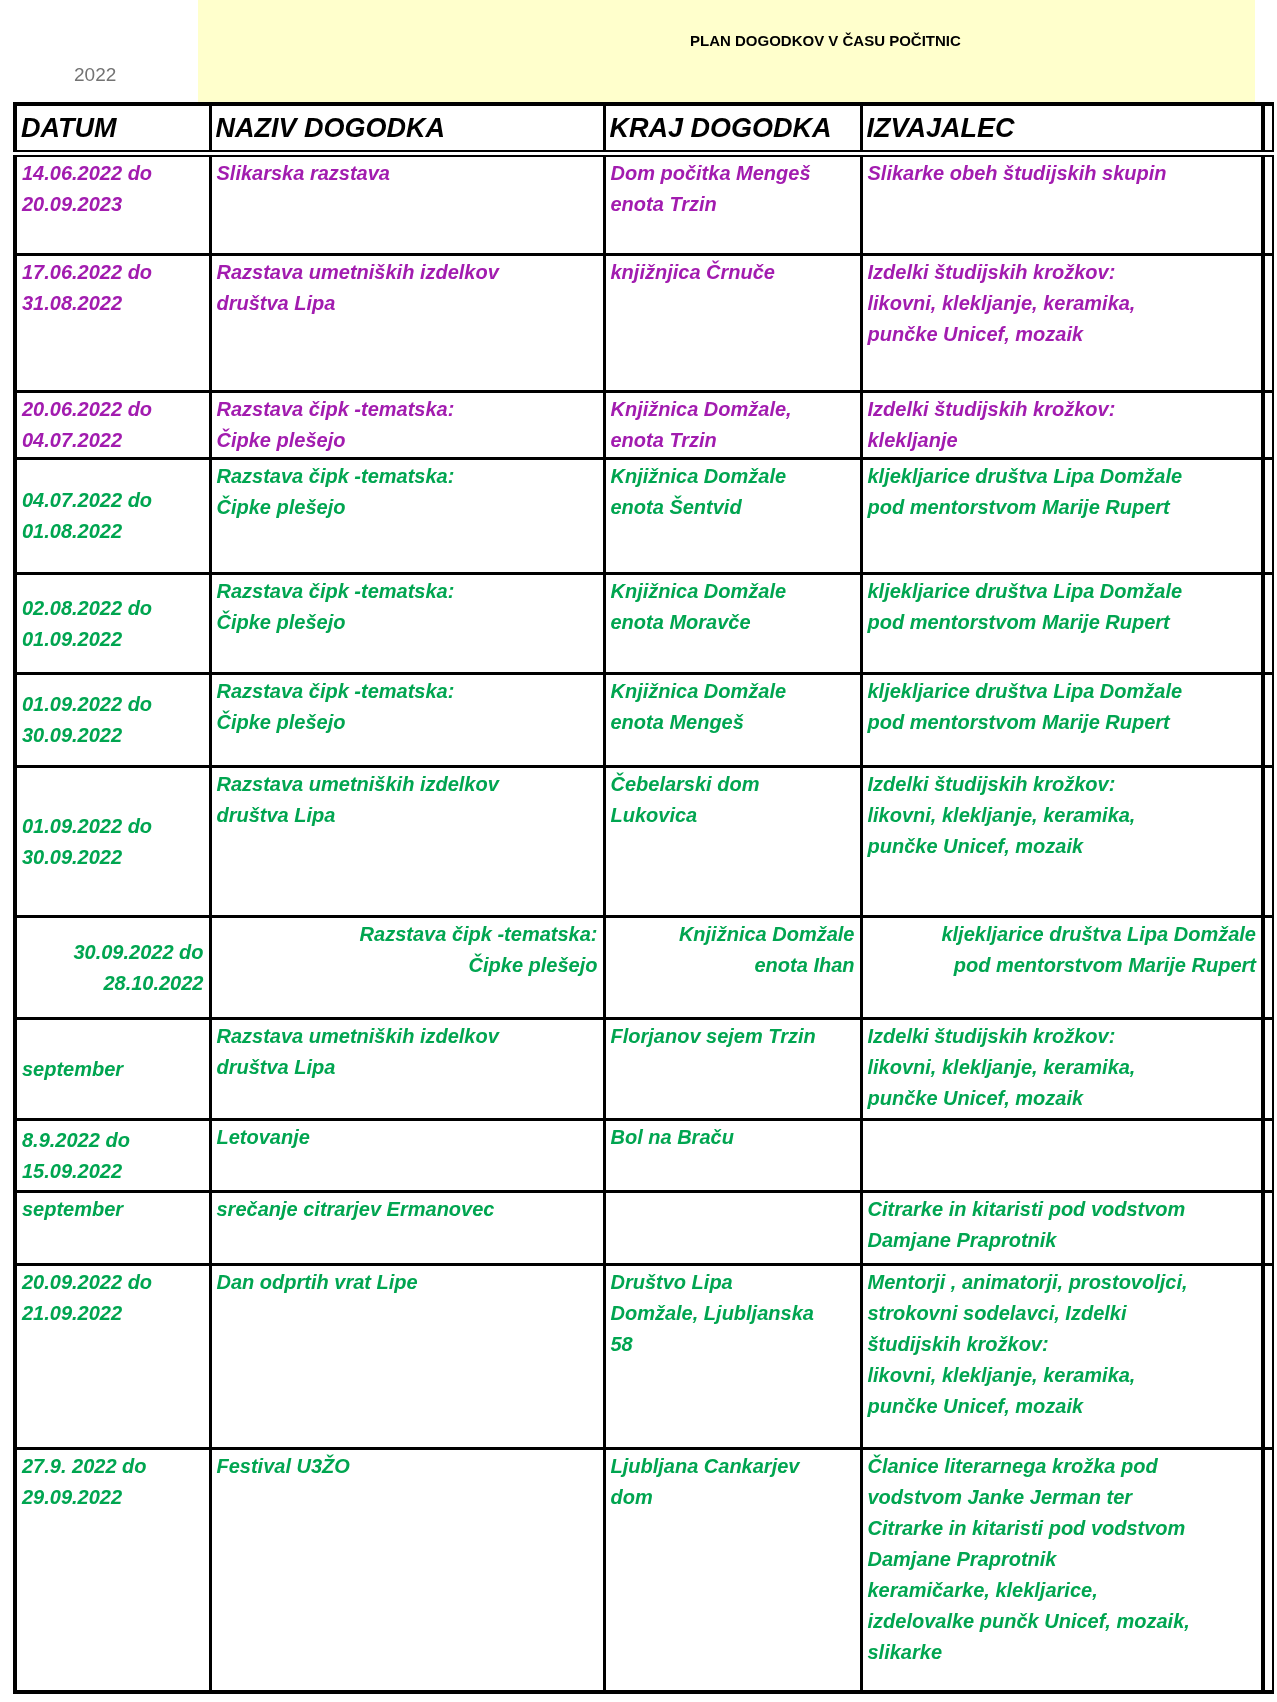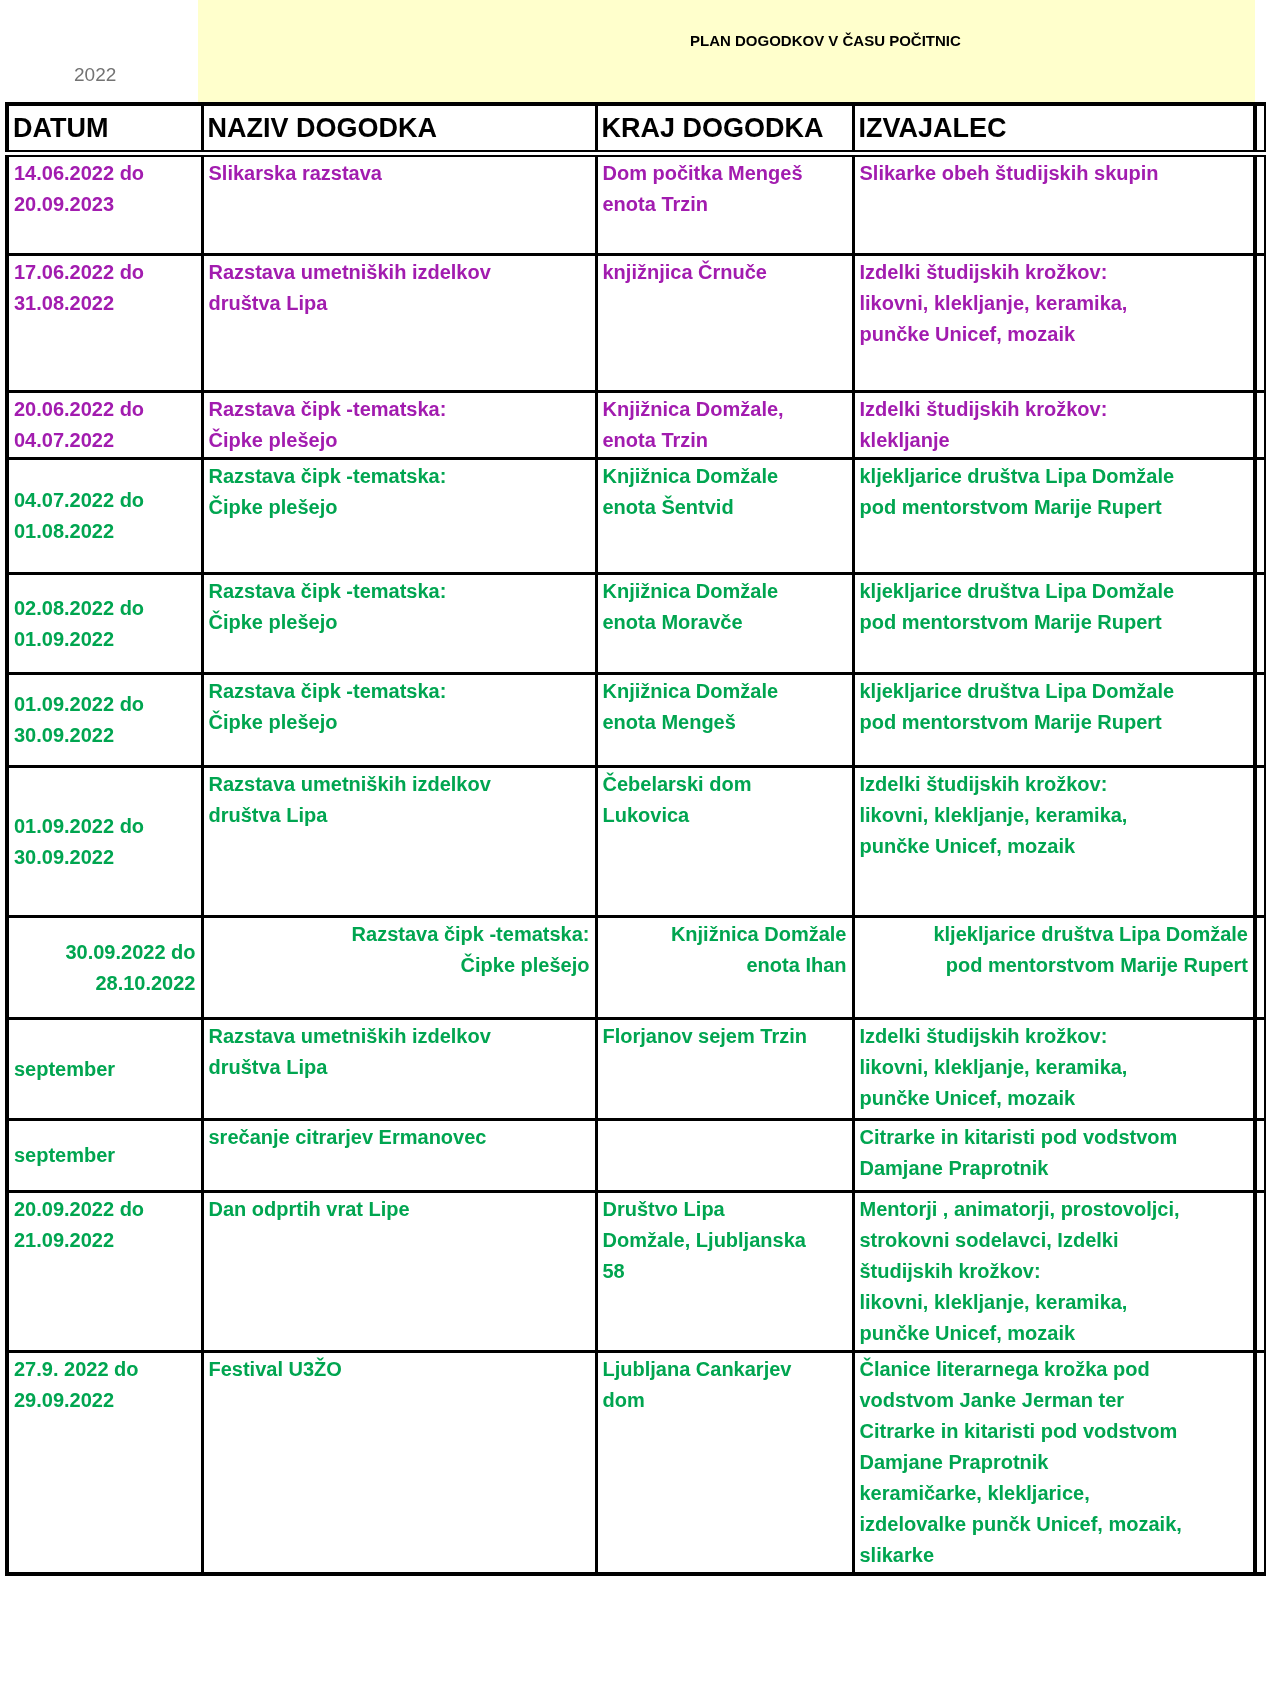--- a/index.html
+++ b/index.html
@@ -18,26 +18,27 @@
   .doc-title {
     position: absolute; left: 690px; top: 32px;
     font-size: 15px; font-weight: bold; color: #000;
     white-space: nowrap;
   }
   .year-label {
     position: absolute; left: 74px; top: 64px;
     font-size: 19px; font-weight: normal; color: #737373;
   }
   table.plan {
-    position: absolute; left: 5px; top: 102px;
+    position: absolute; left: 13px; top: 102px;
     width: 1258px;
     border-collapse: collapse;
     table-layout: fixed;
     border: 4px solid #000;
     border-right: 2px solid #000;
+    font-style: italic;
   }
   table.plan th {
     border: 3px solid #000;
     border-bottom: 7px double #000;
     font-size: 27px; font-weight: bold; color: #000;
     text-align: left; vertical-align: middle;
     padding: 0 4px; height: 44px;
     white-space: nowrap; overflow: hidden;
   }
   table.plan td {
@@ -189,20 +190,28 @@
         <td>september</td>
         <td>Razstava umetniških izdelkov
 društva Lipa</td>
         <td>Florjanov sejem Trzin</td>
         <td>Izdelki študijskih krožkov:
 likovni, klekljanje, keramika,
 punčke Unicef, mozaik</td>
         <td class="spacer"></td>
       </tr>
       <tr class="green">
+        <td>8.9.2022 do
+15.09.2022</td>
+        <td>Letovanje</td>
+        <td>Bol na Braču</td>
+        <td></td>
+        <td class="spacer"></td>
+      </tr>
+      <tr class="green">
         <td>september</td>
         <td>srečanje citrarjev Ermanovec</td>
         <td></td>
         <td>Citrarke in kitaristi pod vodstvom
 Damjane Praprotnik</td>
         <td class="spacer"></td>
       </tr>
       <tr class="green">
         <td>20.09.2022 do
 21.09.2022</td>

